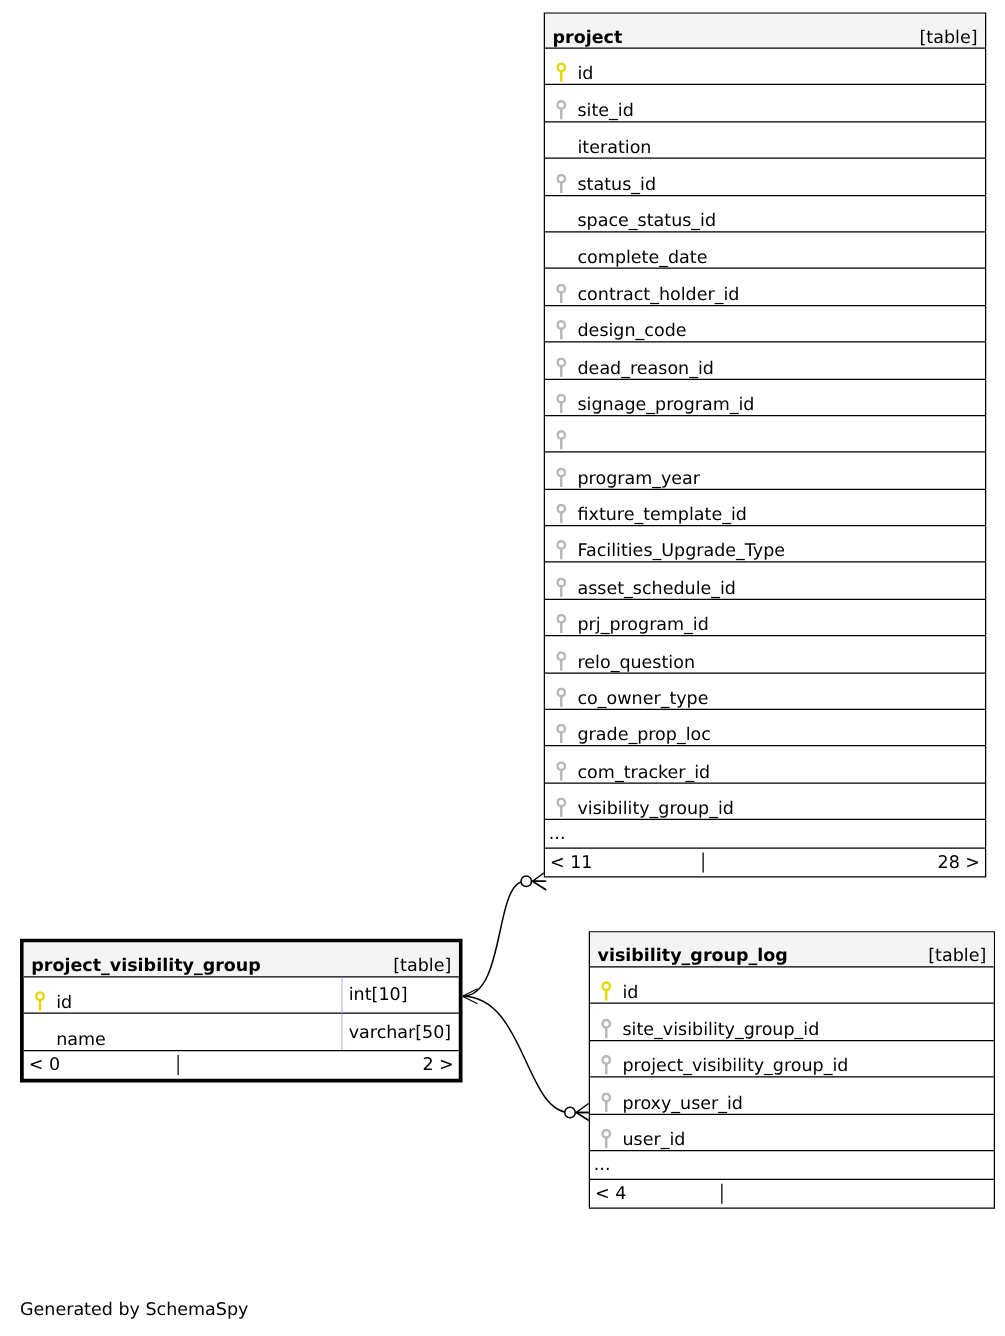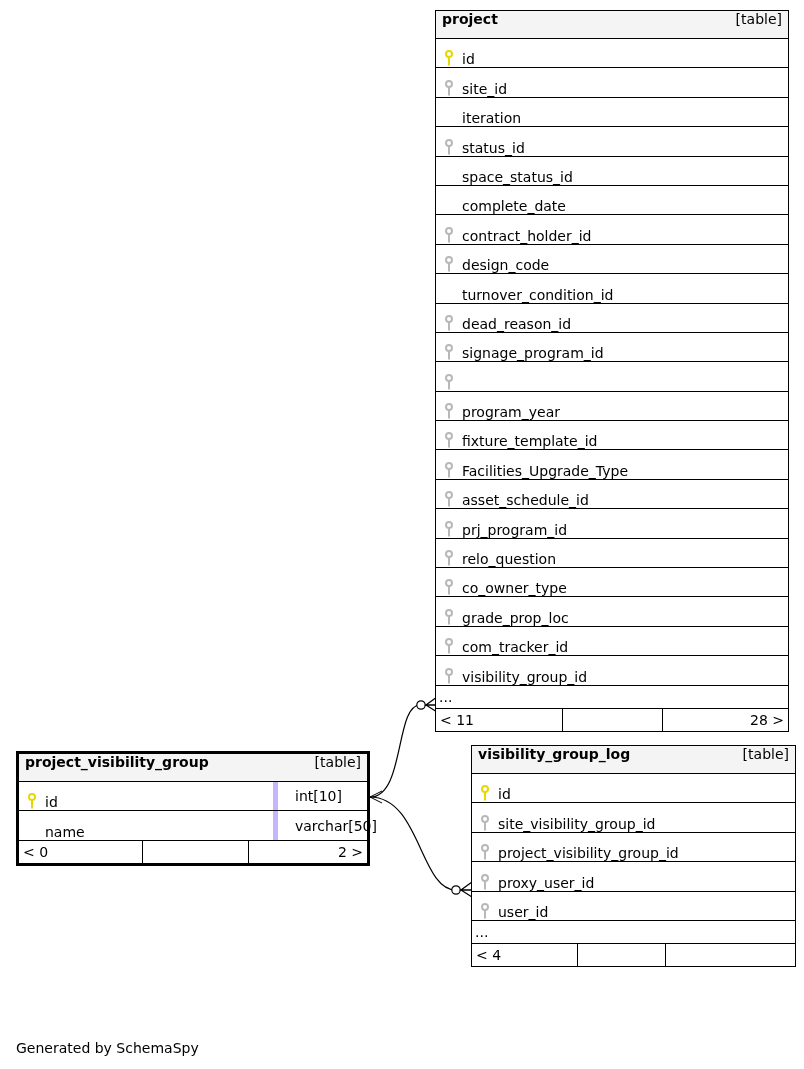--- a/index.html
+++ b/index.html
@@ -1,31 +1,31 @@
 <!DOCTYPE html>
 <html><head>
 <meta charset="utf-8">
 <style>
   html, body { margin: 0; padding: 0; background: #ffffff; }
   body { width: 804px; height: 1069px; position: relative; overflow: hidden;
          font-family: "DejaVu Sans", sans-serif; font-size: 14px; color: #000; }
   .tbl { position: absolute; background: #fff; border: 1px solid #000; box-sizing: border-box; }
   .tbl.focus { border: 3px solid #000; }
   .hdr { height: 28px; background: #f4f4f4; border-bottom: 1px solid #000; display: flex;
-         align-items: flex-start; justify-content: space-between; padding: 0 6px 0 6px; box-sizing: border-box; }
+         align-items: flex-end; justify-content: space-between; padding: 0 6px 0 6px; box-sizing: border-box; }
   .hdr .name { font-weight: bold; }
   .row { height: 29.4px; border-bottom: 1px solid #000; display: flex; align-items: flex-end;
          box-sizing: border-box; position: relative; }
   .row .key { width: 20px; display: inline-flex; justify-content: center; margin-left: 3px; }
   .row .col { flex: 1; padding-left: 3px; }
-  .row .type { width: 94px; border-left: 5px solid #c4b5fd; height: 100%; display: flex; align-items: center;
-               padding-left: 17px; box-sizing: border-box; }
+  .row .type { width: 94px; border-left: 1px solid #c4b5fd; height: 100%; display: flex; align-items: center;
+               padding-left: 5px; box-sizing: border-box; }
   .more { height: 23px; border-bottom: 1px solid #000; display: flex; align-items: center; padding-left: 3px;
           box-sizing: border-box; }
-  .foot { height: 22px; display: flex; box-sizing: border-box; }
+  .foot { height: 22px; display: flex; box-sizing: border-box; align-items: center; }
   .foot > div { display: flex; align-items: center; box-sizing: border-box; padding: 0 4px; }
   .foot .c1 { border-right: 1px solid #000; }
   .foot .c2 { border-right: 1px solid #000; }
   .foot .c3 { justify-content: flex-end; }
   svg.keyicon { width: 8px; height: 17px; }
   #gen { position: absolute; left: 16px; top: 1040px; font-size: 14px; }
   #edges { position: absolute; left: 0; top: 0; }
 </style>
 </head>
 <body>
@@ -97,24 +97,20 @@
       <div class="row">
         <span class="key">
           <svg class="keyicon" viewBox="0 0 8 17">
             <circle cx="4" cy="4" r="3" fill="none" stroke="#b8b8b8" stroke-width="2"></circle>
             <rect x="3" y="6.5" width="2" height="9" fill="#b8b8b8"></rect>
           </svg>
         </span>
         <span class="col">design_code</span>
       </div>
       <div class="row">
-        <span class="key"></span>
-        <span class="col">turnover_condition_id</span>
-      </div>
-      <div class="row">
         <span class="key">
           <svg class="keyicon" viewBox="0 0 8 17">
             <circle cx="4" cy="4" r="3" fill="none" stroke="#b8b8b8" stroke-width="2"></circle>
             <rect x="3" y="6.5" width="2" height="9" fill="#b8b8b8"></rect>
           </svg>
         </span>
         <span class="col">dead_reason_id</span>
       </div>
       <div class="row">
         <span class="key">

